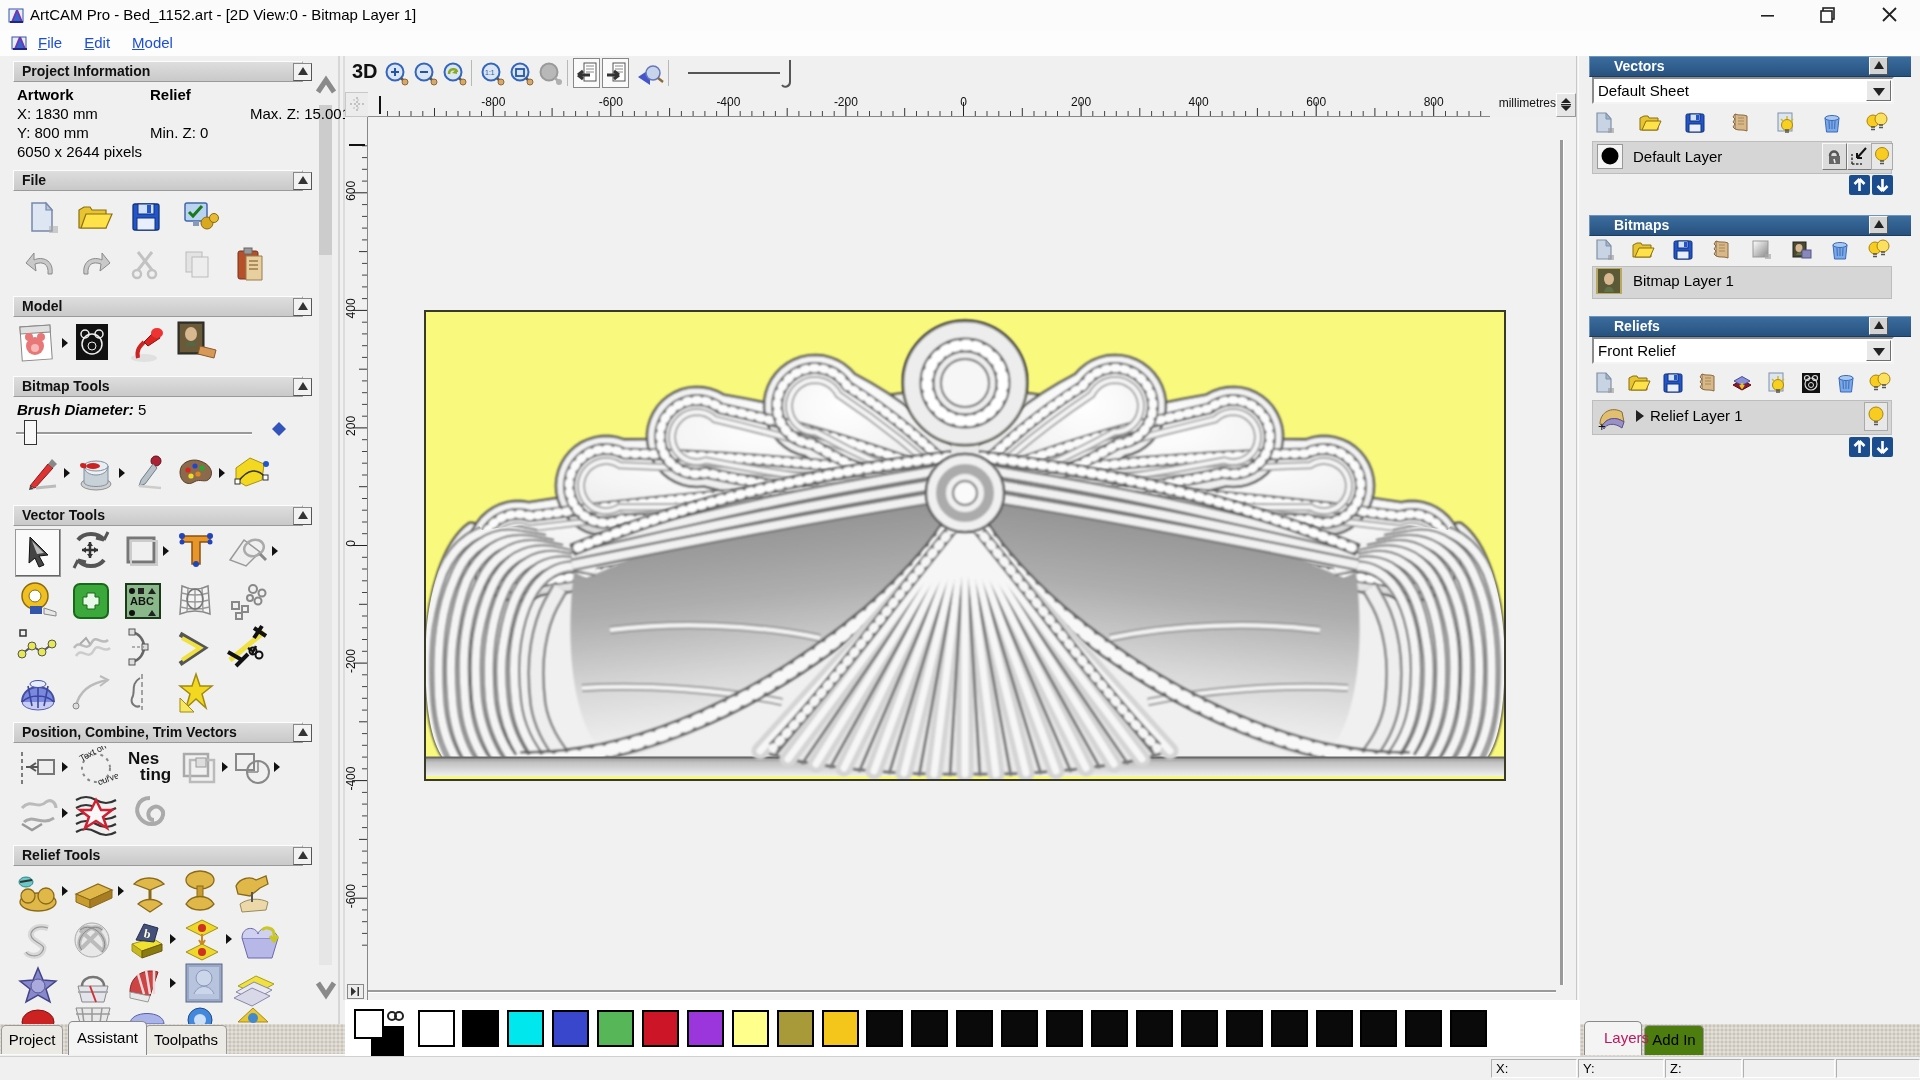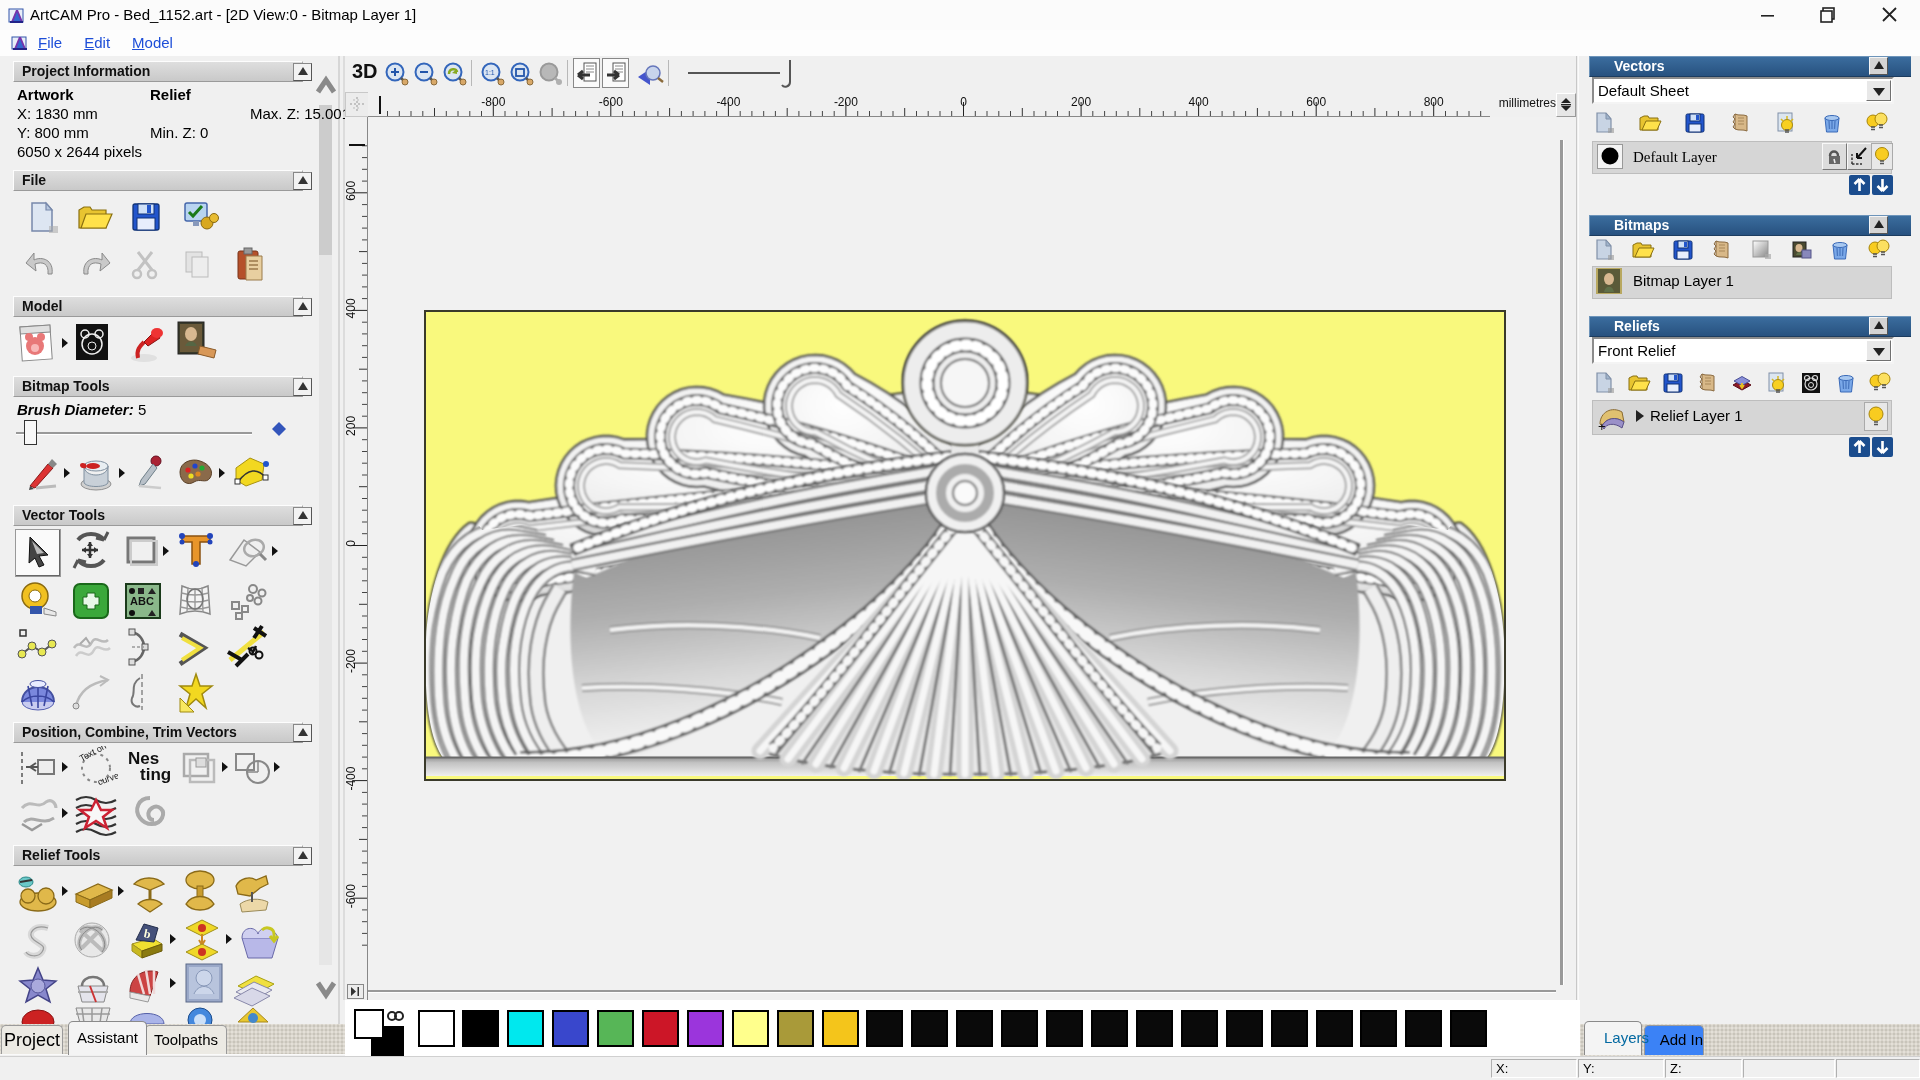--- a/index.html
+++ b/index.html
@@ -491,21 +491,21 @@
 <svg style="position:absolute;left:178px;top:1006px;" width="44" height="18" viewBox="0 0 44 18">
     <circle cx="22" cy="14" r="12" fill="#4488dd" stroke="#1a4a8a"></circle>
     <circle cx="22" cy="14" r="6" fill="#cce0f8"></circle>
   </svg>
 <svg style="position:absolute;left:232px;top:1006px;" width="42" height="18" viewBox="0 0 42 18">
     <path d="M6 16 L21 2 L36 16 Z" fill="#e8c830" stroke="#a8881a"></path>
     <circle cx="21" cy="12" r="5" fill="#4488cc"></circle>
   </svg>
 <div style="position:absolute;left:0px;top:1024px;width:345px;height:32px;background:#d8d4cb;"></div>
 <div style="position:absolute;left:0px;top:1024px;width:345px;height:32px;background-image:radial-gradient(#c8c4ba 1px, transparent 1px),radial-gradient(#e4e0d8 1px, transparent 1px);background-size:4px 4px;background-position:0 0,2px 2px;"></div>
-<div style="position:absolute;left:1px;top:1025px;width:62px;height:30px;background:#eceae4;border:1px solid #9a9a9a;border-bottom:none;border-radius:5px 5px 0 0;font-size:18px;text-align:center;line-height:28px;color:#000;box-sizing:border-box;">Project</div>
+<div style="position:absolute;left:1px;top:1025px;width:62px;height:30px;background:#eceae4;border:1px solid #9a9a9a;border-bottom:none;border-radius:5px 5px 0 0;font-size:15px;text-align:center;line-height:28px;color:#000;box-sizing:border-box;">Project</div>
 <div style="position:absolute;left:68px;top:1021px;width:79px;height:34px;background:#f4f4f4;border:1px solid #8a8a8a;border-bottom:none;border-radius:5px 5px 0 0;font-size:15px;text-align:center;line-height:32px;color:#000;box-sizing:border-box;z-index:3;">Assistant</div>
 <div style="position:absolute;left:145px;top:1025px;width:82px;height:30px;background:#eceae4;border:1px solid #9a9a9a;border-bottom:none;border-radius:5px 5px 0 0;font-size:15px;text-align:center;line-height:28px;color:#000;box-sizing:border-box;">Toolpaths</div>
 <div style="position:absolute;left:0px;top:1054px;width:345px;height:3px;background:#f0f0f0;border-top:1px solid #fafafa;"></div>
 <div style="position:absolute;left:345px;top:56px;width:1235px;height:944px;background:#f1f1f1;"></div>
 <div style="position:absolute;left:345px;top:56px;width:1235px;height:36px;background:#f0f0f0;"></div>
 <div style="position:absolute;left:352px;top:60px;width:30px;height:28px;font-size:20px;font-weight:bold;color:#111;">3D</div>
 <svg style="position:absolute;left:384px;top:61px;" width="26" height="26" viewBox="0 0 26 26">
 <circle cx="11" cy="11" r="8.5" fill="#dce6f2" stroke="#3366bb" stroke-width="2"></circle>
 <path d="M7 11 h8 M11 7 v8" stroke="#2255aa" stroke-width="2"></path>
 <path d="M17 17 L21 21" stroke="#555" stroke-width="2.5"></path>
@@ -1039,21 +1039,21 @@
     <circle cx="8" cy="10" r="6" fill="#f8cc20" stroke="#a8860a"></circle>
     <path d="M6 16 h4 M6 18.5 h4" stroke="#555" stroke-width="1.5"></path>
     <circle cx="16" cy="8" r="6" fill="#fce060" stroke="#a8860a"></circle>
     <path d="M14 14 h4 M14 16.5 h4" stroke="#555" stroke-width="1.5"></path>
   </svg>
 <div class="lrow" style="top:141px;height:31px;"></div>
 <div style="position:absolute;left:1597px;top:144px;width:26px;height:25px;background:#f4f4f4;border:1px solid #999;box-sizing:border-box;"></div>
 <svg style="position:absolute;left:1600px;top:146px;" width="20" height="20" viewBox="0 0 20 20">
     <circle cx="10" cy="10" r="8.5" fill="#000"></circle>
   </svg>
-<div style="position:absolute;left:1633px;top:143px;width:160px;height:28px;font-size:15px;line-height:28px;color:#000;font-family:Liberation Serif, serif;">Default Layer</div>
+<div style="position:absolute;left:1633px;top:143px;width:160px;height:28px;font-size:15px;line-height:28px;color:#000;">Default Layer</div>
 <div style="position:absolute;left:1822px;top:143px;width:25px;height:27px;background:#dcdcdc;border:1px solid #f8f8f8;border-right-color:#777;border-bottom-color:#777;box-sizing:border-box;"></div>
 <svg style="position:absolute;left:1825px;top:146px;" width="19" height="21" viewBox="0 0 19 21">
     <path d="M5 10 C5 4 13 4 13 10" fill="none" stroke="#555" stroke-width="2.5"></path>
     <rect x="4" y="10" width="11" height="8" fill="#666"></rect>
     <path d="M9 13 l1 4" stroke="#eee" stroke-width="1.5"></path>
   </svg>
 <div style="position:absolute;left:1847px;top:143px;width:25px;height:27px;background:#dcdcdc;border:1px solid #f8f8f8;border-right-color:#777;border-bottom-color:#777;box-sizing:border-box;"></div>
 <svg style="position:absolute;left:1850px;top:146px;" width="19" height="21" viewBox="0 0 19 21">
     <path d="M2 18 L2 8 M2 18 L12 18" stroke="#333" stroke-width="1.5" stroke-dasharray="2.5 1.5"></path>
     <path d="M16 2 L7 12 M7 12 L7 7 M7 12 L12 12" stroke="#111" stroke-width="2"></path>
@@ -1204,22 +1204,22 @@
 <svg style="position:absolute;left:1849px;top:437px;" width="21" height="20" viewBox="0 0 21 20">
     <rect width="21" height="20" rx="2" fill="#1b4d8e"></rect>
     <path d="M10.5 4 L10.5 16 M10.5 4 L5.5 9 M10.5 4 L15.5 9" stroke="#fff" stroke-width="2.6" fill="none"></path>
   </svg>
 <svg style="position:absolute;left:1872px;top:437px;" width="21" height="20" viewBox="0 0 21 20">
     <rect width="21" height="20" rx="2" fill="#1b4d8e"></rect>
     <path d="M10.5 16 L10.5 4 M10.5 16 L5.5 11 M10.5 16 L15.5 11" stroke="#fff" stroke-width="2.6" fill="none"></path>
   </svg>
 <div style="position:absolute;left:1580px;top:1024px;width:340px;height:32px;background:#d8d4cb;"></div>
 <div style="position:absolute;left:1580px;top:1024px;width:340px;height:32px;background-image:radial-gradient(#c8c4ba 1px, transparent 1px),radial-gradient(#e4e0d8 1px, transparent 1px);background-size:4px 4px;background-position:0 0,2px 2px;"></div>
-<div style="position:absolute;left:1584px;top:1021px;width:58px;height:34px;background:#f4f4f4;border:1px solid #8a8a8a;border-bottom:none;border-radius:5px 5px 0 0;font-size:15px;text-align:center;line-height:31px;color:#0369a1;box-sizing:border-box;z-index:3;padding-left:19px;">Layers</div>
-<div style="position:absolute;left:1644px;top:1025px;width:60px;height:30px;background:#3b82f6;border:1px solid #9a9a9a;border-bottom:none;border-radius:5px 5px 0 0;font-size:15px;text-align:right;line-height:28px;color:#000;box-sizing:border-box;">Add In</div>
+<div style="position:absolute;left:1584px;top:1021px;width:58px;height:34px;background:#f4f4f4;border:1px solid #8a8a8a;border-bottom:none;border-radius:5px 5px 0 0;font-size:15px;text-align:center;line-height:31px;color:#be185d;box-sizing:border-box;z-index:3;padding-left:19px;">Layers</div>
+<div style="position:absolute;left:1644px;top:1025px;width:60px;height:30px;background:#4d7c0f;border:1px solid #9a9a9a;border-bottom:none;border-radius:5px 5px 0 0;font-size:15px;text-align:center;line-height:28px;color:#000;box-sizing:border-box;">Add In</div>
 <div style="position:absolute;left:345px;top:1000px;width:1235px;height:56px;background:#ffffff;"></div>
 <div style="position:absolute;left:354px;top:1009px;width:30px;height:30px;background:#fff;border:2px solid #000;box-sizing:border-box;z-index:2;"></div>
 <div style="position:absolute;left:371px;top:1026px;width:33px;height:30px;background:#000;"></div>
 <svg style="position:absolute;left:386px;top:1008px;" width="20" height="16" viewBox="0 0 20 16">
     <circle cx="6" cy="8" r="4" fill="none" stroke="#222" stroke-width="2"></circle>
     <circle cx="13" cy="8" r="4" fill="none" stroke="#222" stroke-width="2"></circle>
   </svg>
 <div style="position:absolute;left:418px;top:1010px;width:37px;height:37px;background:#ffffff;border:2px solid #000;box-sizing:border-box;"></div>
 <div style="position:absolute;left:462px;top:1010px;width:37px;height:37px;background:#000000;border:2px solid #000;box-sizing:border-box;"></div>
 <div style="position:absolute;left:507px;top:1010px;width:37px;height:37px;background:#00e8ee;border:2px solid #000;box-sizing:border-box;"></div>

